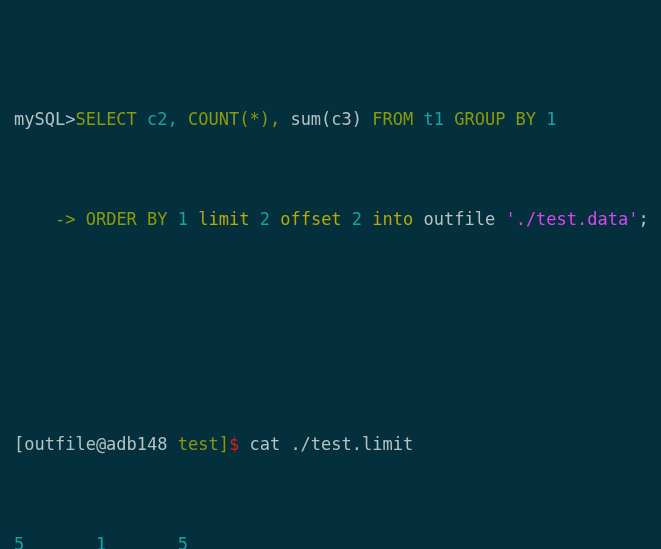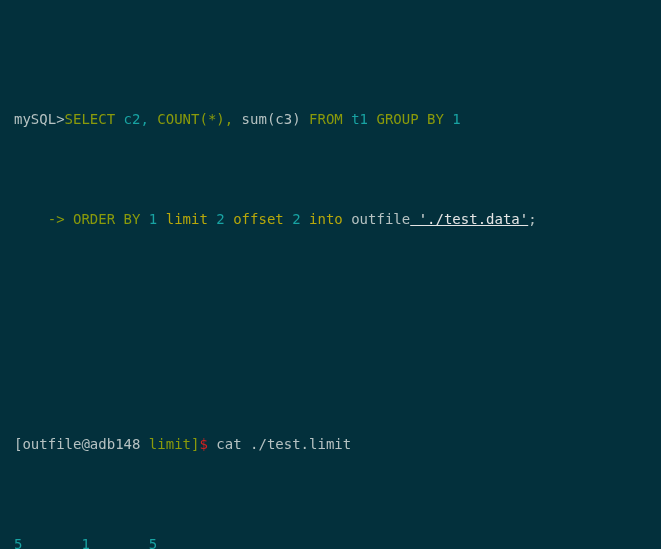--- a/index.html
+++ b/index.html
@@ -7,57 +7,57 @@
     padding: 0;
     background: #03303c;
   }
   #terminal {
     width: 661px;
     height: 549px;
     background: #03303c;
     box-sizing: border-box;
     padding: 7px 0 0 14px;
     font-family: "DejaVu Sans Mono", "Liberation Mono", monospace;
-    font-size: 14px;
+    font-size: 17px;
     line-height: 25px;
     letter-spacing: 0px;
     overflow: hidden;
     white-space: pre;
     -webkit-font-smoothing: antialiased;
   }
   .line {
     height: 25px;
     white-space: pre;
   }
   .c-default { color: #b6c2c2; }
   .c-prompt  { color: #b6c2c2; }
   .c-keyword { color: #8a9a0b; }
   .c-kw2     { color: #b8a80a; }
   .c-value   { color: #18a3a3; }
-  .c-str     { color: #e5e5e5; text-decoration: underline; }
+  .c-str     { color: #d946ef; }
   .c-host    { color: #b6c2c2; }
   .c-dir     { color: #8a9a0b; }
   .c-dollar  { color: #d02020; }
   .c-num     { color: #18a3a3; }
   .blank { height: 25px; }
 </style>
 </head>
 <body>
 
 <div id="terminal">
 
   
   <div class="line"><span class="c-prompt">mySQL&gt;</span><span class="c-keyword">SELECT</span><span class="c-value"> c2,</span><span class="c-keyword"> COUNT(*),</span><span class="c-default"> sum(c3)</span><span class="c-keyword"> FROM</span><span class="c-value"> t1</span><span class="c-keyword"> GROUP BY</span><span class="c-value"> 1</span></div>
 
   <div class="line"><span>    </span><span class="c-keyword">-&gt;</span><span class="c-keyword"> ORDER BY</span><span class="c-value"> 1</span><span class="c-kw2"> limit</span><span class="c-value"> 2</span><span class="c-kw2"> offset</span><span class="c-value"> 2</span><span class="c-kw2"> into</span><span class="c-default"> outfile</span><span class="c-str"> './test.data'</span><span class="c-default">;</span></div>
 
   <div class="blank"></div>
 
   
-  <div class="line"><span class="c-host">[outfile@adb148 </span><span class="c-dir">limit]</span><span class="c-dollar">$</span><span class="c-default"> cat ./test.limit</span></div>
+  <div class="line"><span class="c-host">[outfile@adb148 </span><span class="c-dir">test]</span><span class="c-dollar">$</span><span class="c-default"> cat ./test.limit</span></div>
 
   <div class="line"><span class="c-num">5       1       5</span></div>
   
 
   
 
   
   
 
   

